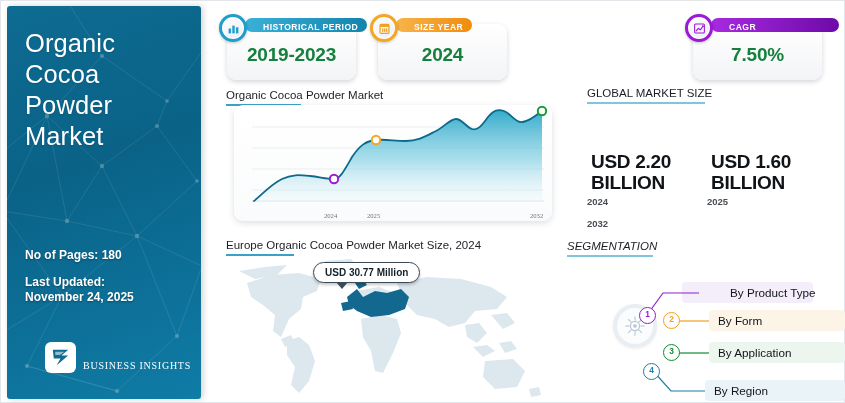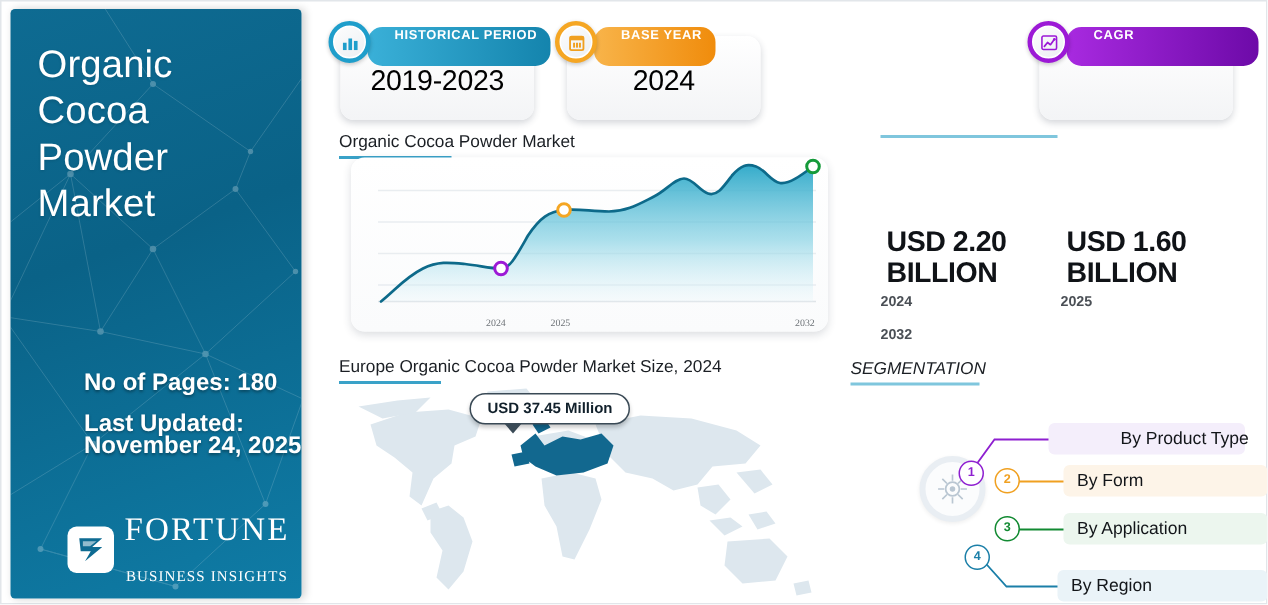--- a/index.html
+++ b/index.html
@@ -25,23 +25,22 @@
   }
   .left-panel .netbg { position:absolute; inset:0; opacity:.30; }
   .panel-title {
     position:absolute; left:18px; top:22px; width:165px;
     color:#ffffff; font-size:25.5px; line-height:31px; font-weight:400;
     letter-spacing:.1px;
     text-shadow:0 1px 2px rgba(0,0,0,.12);
   }
   .panel-meta {
     position:absolute; left:18px; top:242px; width:170px;
-    color:#ffffff; font-size:16px; font-weight:bold; line-height:15px;
+    color:#ffffff; font-size:12px; font-weight:bold; line-height:15px;
     text-shadow:0 1px 2px rgba(0,0,0,.35);
-    margin-left:31px;
   }
   .panel-meta .blk2 { margin-top:12px; }
   .logo-wrap {
     position:absolute; left:38px; top:336px;
     display:flex; align-items:center; gap:7px;
   }
   .logo-mark {
     width:31px; height:31px; border-radius:6px; background:#ffffff;
     display:flex; align-items:center; justify-content:center; flex:0 0 auto;
   }
@@ -58,39 +57,39 @@
   
   .badges { position:absolute; left:216px; top:9px; width:622px; height:72px; }
   .badge { position:absolute; top:8px; width:139px; height:62px; }
   .badge .card {
     position:absolute; left:10px; top:6px; width:129px; height:56px;
     background:linear-gradient(180deg,#ffffff 0%,#f3f4f6 100%);
     border-radius:9px;
     box-shadow:0 2px 5px rgba(40,50,70,.20);
   }
   .badge .pill {
-    position:absolute; left:28px; top:0px; height:26px;
+    position:absolute; left:28px; top:0px; height:14px;
     border-radius:10px; color:#fff;
     font-size:8.6px; font-weight:bold; letter-spacing:.45px;
-    display:flex; align-items:flex-start; padding:0 9px 0 18px; white-space:nowrap;
+    display:flex; align-items:flex-end; padding:0 9px 0 18px; white-space:nowrap;
   }
   .badge .ring {
     position:absolute; left:2px; top:-4px; width:28px; height:28px;
     border-radius:50%; background:#fff;
     display:flex; align-items:center; justify-content:center;
     box-shadow:0 1px 3px rgba(0,0,0,.22);
   }
   .badge .ring .inner {
     width:20px; height:20px; border-radius:50%;
     background:linear-gradient(145deg,#fdfdfd,#eceff3);
     display:flex; align-items:center; justify-content:center;
   }
   .badge .value {
     position:absolute; left:10px; top:26px; width:129px;
-    text-align:center; font-size:19px; font-weight:normal; color:#000000;
+    text-align:center; font-size:19px; font-weight:bold; color:#15803d;
     letter-spacing:-.2px;
   }
 
   
   .sec-head {
     position:absolute; font-size:11.5px; color:#1b1f24; white-space:nowrap;
   }
   .sec-head .ul {
     display:block; height:2px; background:#3aa2c8; margin-top:3px;
   }
@@ -199,21 +198,20 @@
     </div>
 
     <div class="logo-wrap">
       <div class="logo-mark">
         <svg width="23" height="23" viewBox="0 0 24 24">
           <path d="M4 4 H20 L13 10 H20 L8 20 L12 13 H5 Z" fill="#0e6b92"></path>
           <path d="M6.5 6 H16 L11.5 9.5 H6.5 Z" fill="#ffffff" opacity="0.55"></path>
         </svg>
       </div>
       <div class="logo-text">
-        <span class="l1">FORTUNE</span>
         <span class="l2">BUSINESS INSIGHTS</span>
       </div>
     </div>
   </div>
 
   <div class="badges">
 
     <div class="badge" style="left:0px">
       <div class="card"></div>
       <div class="pill" style="background:linear-gradient(90deg,#3ab0d8,#1484ad)">
@@ -227,21 +225,21 @@
             <rect x="11" y="6.5" width="3" height="7.5" fill="#1f9ecb"></rect>
           </svg>
         </div>
       </div>
       <div class="value">2019-2023</div>
     </div>
 
     <div class="badge" style="left:151px">
       <div class="card"></div>
       <div class="pill" style="background:linear-gradient(90deg,#f8b44a,#f08c0c)">
-        <span>BASE YEAR</span>
+        <span>SIZE YEAR</span>
       </div>
       <div class="ring" style="border:3px solid #f5a623">
         <div class="inner">
           <svg width="13" height="13" viewBox="0 0 16 16">
             <rect x="2.5" y="3" width="11" height="11" rx="1.3" fill="none" stroke="#f0a020" stroke-width="1.5"></rect>
             <rect x="2.5" y="3" width="11" height="3" fill="#f0a020"></rect>
             <rect x="5" y="8" width="1.6" height="4" fill="#f0a020"></rect>
             <rect x="7.4" y="8" width="1.6" height="4" fill="#f0a020"></rect>
             <rect x="9.8" y="8" width="1.6" height="4" fill="#f0a020"></rect>
           </svg>
@@ -258,20 +256,21 @@
       </div>
       <div class="ring" style="border:3px solid #9c19d6">
         <div class="inner">
           <svg width="13" height="13" viewBox="0 0 16 16">
             <rect x="2" y="2.5" width="12" height="11" rx="1.2" fill="none" stroke="#9c19d6" stroke-width="1.3"></rect>
             <path d="M4 11 L6.6 7.8 L9 9.6 L12.2 5.2" fill="none" stroke="#9c19d6" stroke-width="1.4" stroke-linecap="round" stroke-linejoin="round"></path>
             <circle cx="12.2" cy="5.2" r="1.1" fill="#9c19d6"></circle>
           </svg>
         </div>
       </div>
+      <div class="value">7.50%</div>
     </div>
   </div>
 
   <div class="sec-head" style="left:225px; top:88px;">
     <span>Organic Cocoa Powder Market</span>
     <span class="ul" style="width:75px;"></span>
   </div>
 
   <div class="chart-card">
     <svg width="318" height="116" viewBox="0 0 318 116">
@@ -343,24 +342,25 @@
 
         <path d="M96 8 L122 6 L130 16 L110 22 L94 18 Z"></path>
       </g>
 
       <g fill="#12688f">
         <path d="M118 44 L128 36 L134 44 L146 38 L158 40 L172 36 L180 44 L176 56 L160 62 L142 64 L128 58 L120 52 Z"></path>
         <path d="M112 50 L122 48 L124 56 L114 58 Z"></path>
         <path d="M126 30 L134 26 L138 32 L130 36 Z"></path>
       </g>
     </svg>
-    <div class="map-tip">USD 37.45 Million</div>
+    <div class="map-tip">USD 30.77 Million</div>
   </div>
 
   <div class="sec-head" style="left:586px; top:86px;">
+    <span>GLOBAL MARKET SIZE</span>
     <span class="ul" style="width:118px; background:#7fc6dd;"></span>
   </div>
 
   <div class="gms">
     <div class="gms-item" style="left:0; top:0;">
       <div class="gms-val">
         <span class="chip" style="background:#d9ccf0"></span>
         <span>USD 2.20
 BILLION</span>
       </div>
@@ -408,21 +408,21 @@
             <line x1="18" y1="12" x2="22.5" y2="12"></line>
           <line x1="4.6" y1="4.6" x2="8" y2="8"></line>
             <line x1="16" y1="16" x2="19.4" y2="19.4"></line>
           <line x1="19.4" y1="4.6" x2="16" y2="8"></line>
             <line x1="8" y1="16" x2="4.6" y2="19.4"></line>
         </g>
       </svg>
     </div>
 
     <div class="seg-num" style="left:52px; top:58px; border-color:#8e1fd0; color:#8e1fd0;">1</div>
-    <div class="seg-label" style="left:112px; top:33px; width:131px; background:#f4eefb;padding-left:48px;">
+    <div class="seg-label" style="left:95px; top:33px; width:131px; background:#f4eefb;padding-left:48px;">
       <span>By Product Type</span>
     </div>
 
     <div class="seg-num" style="left:76px; top:63px; border-color:#f0a020; color:#f0a020;">2</div>
     <div class="seg-label" style="left:122px; top:61px; width:136px; background:#fdf4e8;">
       <span>By Form</span>
     </div>
 
     <div class="seg-num" style="left:76px; top:95px; border-color:#128a32; color:#128a32;">3</div>
     <div class="seg-label" style="left:122px; top:93px; width:136px; background:#ecf6ee;">

